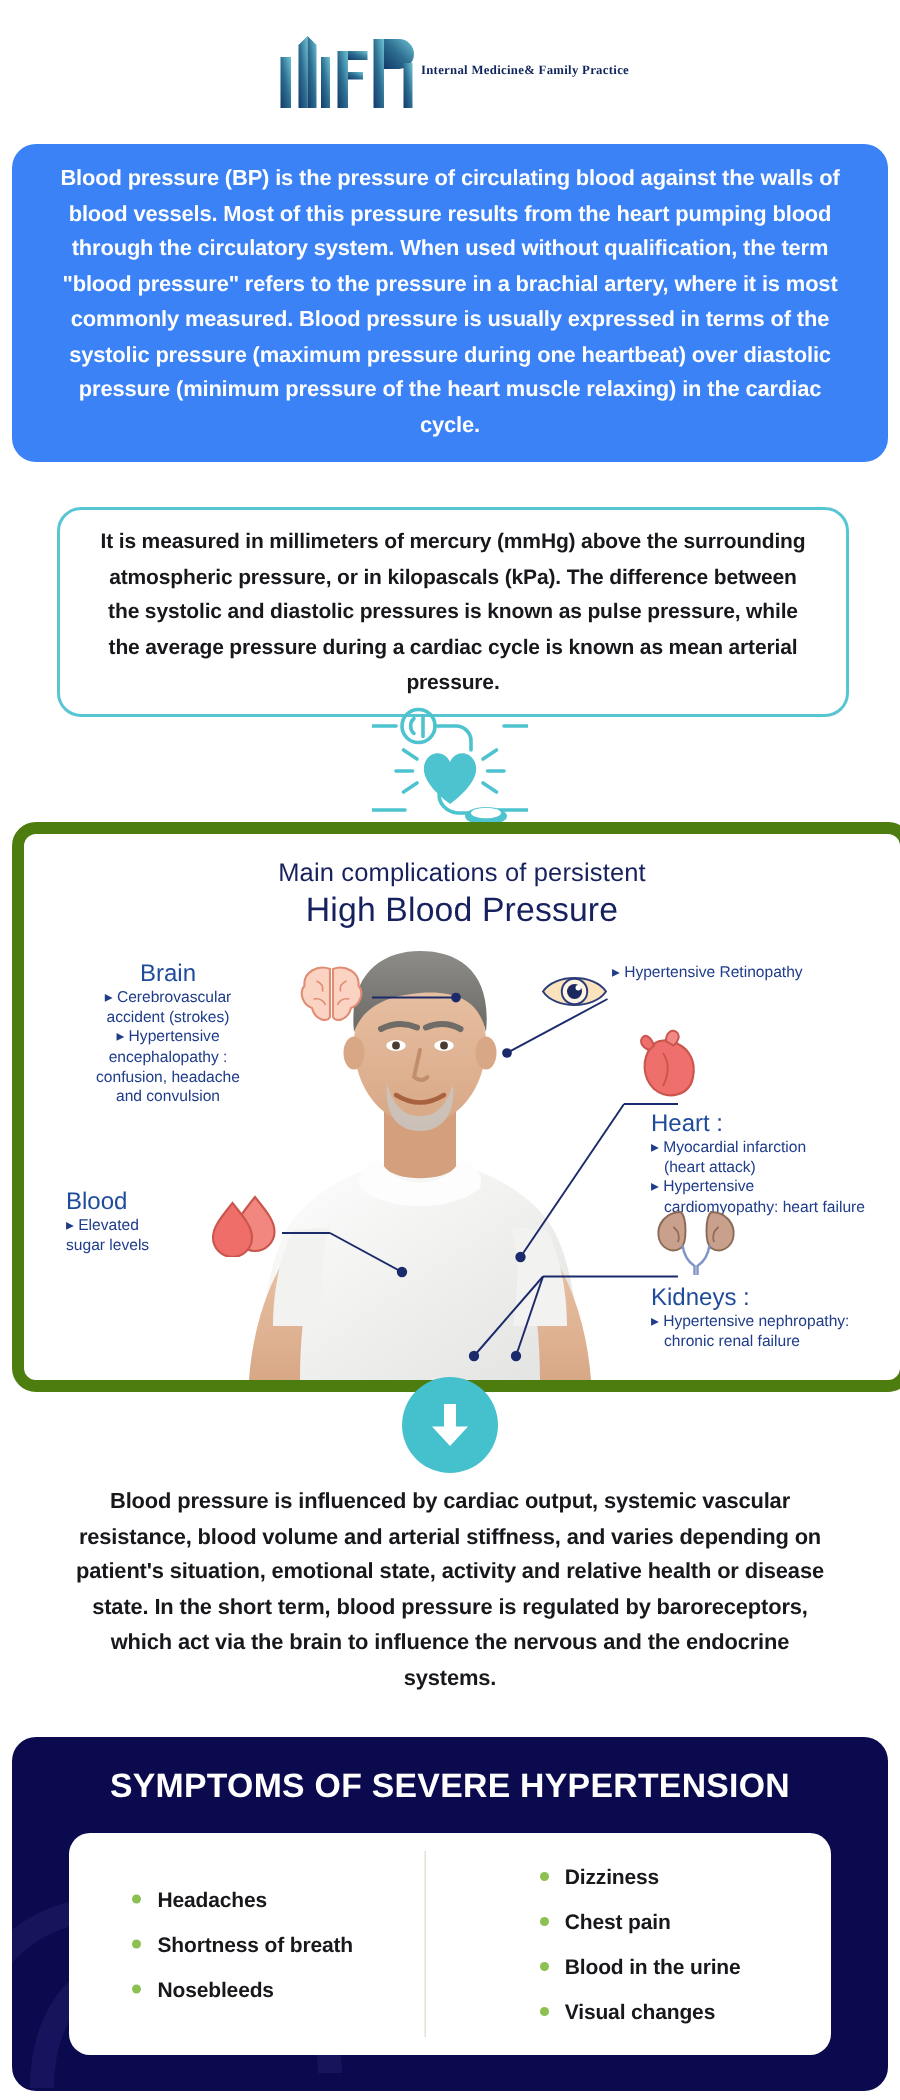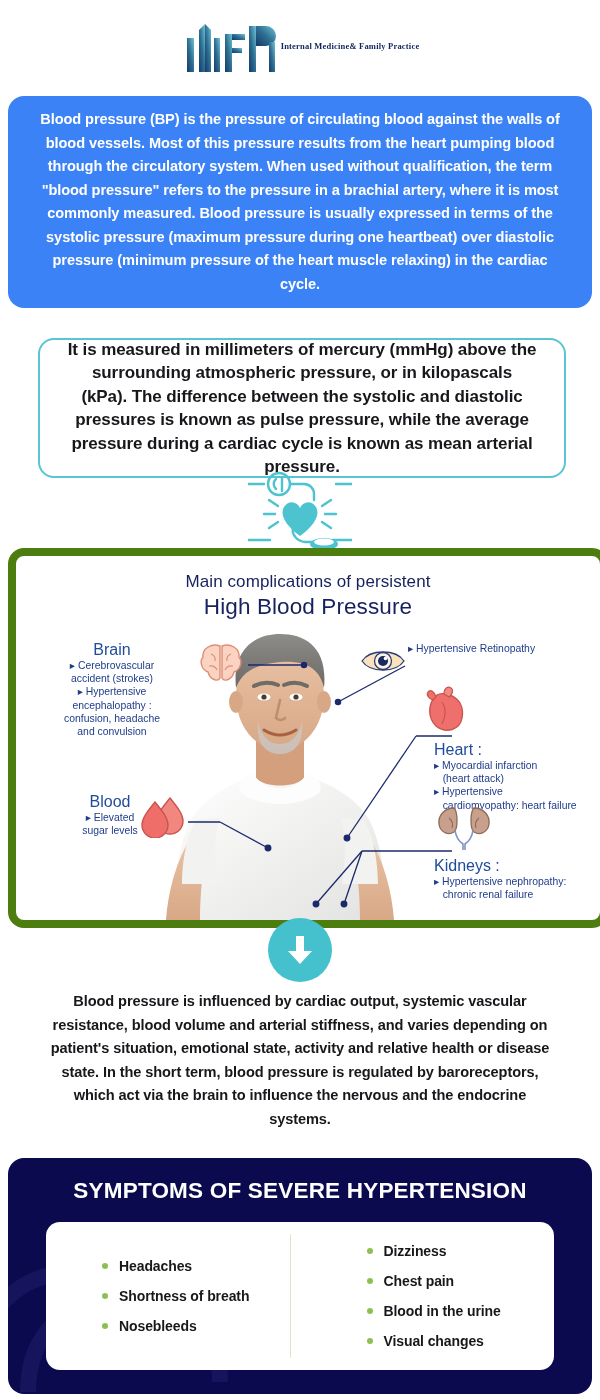--- a/index.html
+++ b/index.html
@@ -30,21 +30,21 @@
   }
 
   
   .teal-panel{
     position:absolute;left:38px;top:338px;width:524px;height:136px;
     border:2px solid #57c6d2;border-radius:16px;background:#fff;
     display:flex;align-items:center;justify-content:center;
   }
   .teal-panel p{
     margin:0;color:#18181c;text-align:center;font-weight:bold;
-    font-size:17px;line-height:23.5px;width:470px;letter-spacing:-.1px;
+    font-size:14px;line-height:23.5px;width:470px;letter-spacing:-.1px;
   }
 
   
   .bp-icon{position:absolute;left:248px;top:470px;width:104px;height:86px;}
 
   
   .comp-card{
     position:absolute;left:8px;top:548px;width:584px;height:364px;
     border:8px solid #4d7c0f;border-radius:16px;background:#fff;overflow:hidden;
   }
@@ -56,21 +56,21 @@
     position:absolute;left:0;top:38px;width:584px;text-align:center;
     color:#17215e;font-size:22.5px;letter-spacing:.1px;
   }
   .photo{position:absolute;left:136px;top:66px;width:256px;height:298px;}
 
   .cx{position:absolute;color:#1f3c8b;}
   .cx .hd{font-size:16px;color:#1e4b9a;line-height:19px;}
   .cx .ln{font-size:10.4px;color:#1f3c8b;line-height:13.2px;}
 
   .brain-lbl{left:12px;top:84px;width:168px;text-align:center;}
-  .blood-lbl{left:28px;top:236px;width:132px;text-align:center;}
+  .blood-lbl{left:28px;top:236px;width:132px;}
   .retina-lbl{left:392px;top:86px;width:196px;text-align:left;}
   .heart-lbl{left:418px;top:184px;width:170px;text-align:left;}
   .kidney-lbl{left:418px;top:300px;width:170px;text-align:left;}
 
   .ico{position:absolute;}
 
   
   .arrow-circle{
     position:absolute;left:268px;top:918px;width:64px;height:64px;border-radius:50%;
     background:#45c1cd;display:flex;align-items:center;justify-content:center;
@@ -91,21 +91,21 @@
   .symp-deco{position:absolute;left:-40px;top:44px;opacity:.32;}
   .symp-h{
     position:absolute;left:0;top:20px;width:584px;text-align:center;
     color:#fff;font-size:22.5px;font-weight:bold;letter-spacing:.2px;
   }
   .symp-card{
     position:absolute;left:38px;top:64px;width:508px;height:148px;
     background:#fff;border-radius:14px;display:flex;
   }
   .col{flex:1;display:flex;flex-direction:column;justify-content:center;}
-  .col.left{padding-left:56px;}
+  .col.left{padding-left:42px;}
   .col.right{padding-left:44px;margin-left:32px;}
   .divider{width:1px;background:#dfe3cf;margin:12px 0;}
   .sym-item{display:flex;align-items:center;height:30px;}
   .dot{width:6px;height:6px;border-radius:50%;background:#8cc152;margin-right:11px;flex:0 0 auto;}
   .sym-item span{font-size:14px;font-weight:bold;color:#18181c;letter-spacing:-.1px;}
 </style>
 </head>
 <body>
 
 <div class="page">

